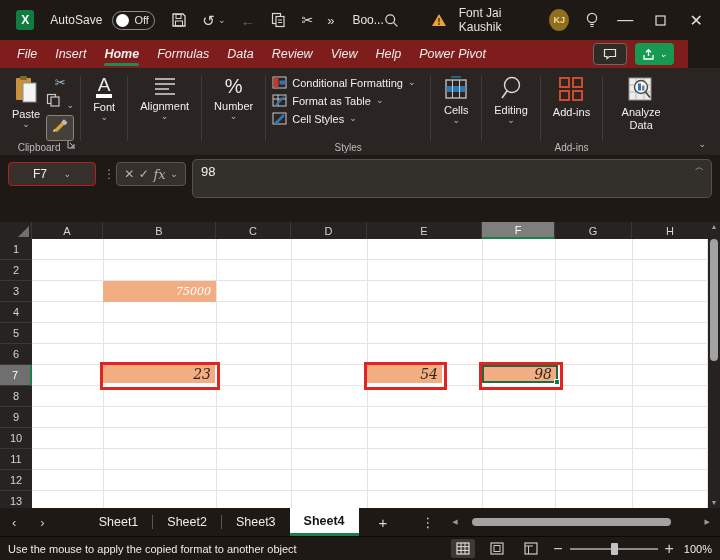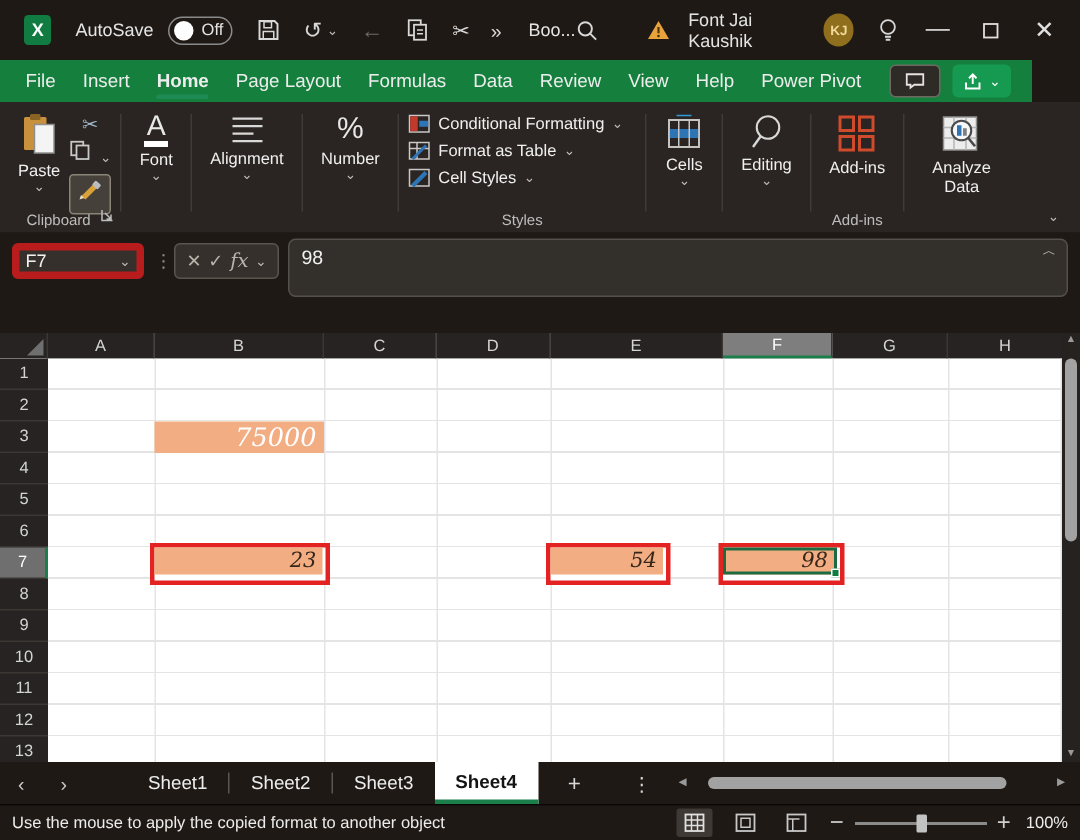--- a/index.html
+++ b/index.html
@@ -22,21 +22,21 @@
   .chev { font-size:9px; color:#BDBDBD; line-height:1; }
   .disabled { color:#6F6A66; }
   .doc-name { font-size:12px; color:#E4E4E4; margin-left:18px; }
   .user-name { font-size:12px; color:#E4E4E4; margin-left:12px; }
   .avatar { width:22px; height:22px; border-radius:50%; background:#8F6F1D; color:#F3DA9A;
     font-size:9px; font-weight:bold; display:flex; align-items:center; justify-content:center; margin-left:9px; }
   .winbtn { width:30px; display:flex; justify-content:center; color:#E0E0E0; }
 
   
   .menubar { position:absolute; left:0; top:40px; width:688px; height:28px; display:flex;
-    align-items:center; padding:0 8px; background:#15803d; }
+    align-items:center; padding:0 8px; background:#7f1d1d;font-style:italic; }
   .menu-item { font-size:12.5px; color:#EDEDED; padding:4px 9px; position:relative; }
   .menu-item.active { font-weight:bold; }
   .menu-item.active::after { content:""; position:absolute; left:9px; right:9px; bottom:-1px;
     height:3px; background:#1E8A54; border-radius:2px; }
   .menu-right { margin-left:auto; display:flex; align-items:center; gap:8px; padding-right:6px; }
   .comment-btn { width:34px; height:22px; border:1px solid #6E6862; border-radius:4px;
     background:#2E2A26; display:flex; align-items:center; justify-content:center; }
   .share-btn { height:22px; padding:0 7px; border-radius:4px; background:#169A52;
     display:flex; align-items:center; gap:4px; color:#fff; }
 
@@ -55,22 +55,22 @@
   .style-row { display:flex; align-items:center; gap:5px; font-size:11px; color:#F0F0F0; }
   .launcher { position:absolute; right:2px; bottom:2px; }
   .fontA { font-size:19px; color:#E8E8E8; line-height:1; border-bottom:4px solid #fff; padding:0 2px; }
   .pct { font-size:20px; color:#E8E8E8; line-height:1.1; }
   .two-line { width:52px; text-align:center; line-height:1.15; }
   .collapse-chev { position:absolute; right:14px; bottom:6px; }
 
   
   .fbar { position:absolute; left:0; top:155px; width:720px; height:45px; background:#1E1915; }
   .namebox { position:absolute; left:8px; top:7px; width:88px; height:24px; background:#35302B;
-    border:5px solid #b91c1c; border-radius:4px; display:flex; align-items:center;
-    padding:0 4px; font-size:12px; color:#F2F2F2; }
+    border:1px solid #b91c1c; border-radius:4px; display:flex; align-items:center;
+    padding:0 24px; font-size:12px; color:#F2F2F2; }
   .namebox .chev { margin-left:auto; }
   .dots-v { position:absolute; left:103px; top:12px; color:#9A948E; font-size:12px; }
   .fxbox { position:absolute; left:116px; top:7px; width:70px; height:24px; background:#35302B;
     border:1px solid #5B554E; border-radius:4px; display:flex; align-items:center;
     justify-content:space-around; padding:0 5px; color:#B9B3AC; }
   .fx { font-family:"DejaVu Serif", serif; font-style:italic; font-size:13px; }
   .formula-input { position:absolute; left:192px; top:4px; right:8px; height:39px; background:#332F2A;
     border:1px solid #55504A; border-radius:5px; font-size:13px; color:#F2F2F2; padding:4px 8px; }
   .fbar-collapse { position:absolute; right:16px; top:8px; }
 
@@ -88,21 +88,21 @@
   .rowheads { position:absolute; left:0; top:0; width:32px; bottom:0; background:#262322; }
   .rh { height:21px; color:#D4D4D4; font-size:11px; display:flex; align-items:center;
     justify-content:center; border-bottom:1px solid #3B3733; }
   .rh.sel { background:#6F6F6F; color:#fff; border-right:2px solid #1B7F4C; }
   .cells { position:absolute; left:32px; top:0; right:0; bottom:0;
     background:repeating-linear-gradient(to bottom, #fff 0 20px, #E4E4E4 20px 21px); }
   .vline { position:absolute; top:0; bottom:0; width:1px; background:#E4E4E4; }
   .cell { position:absolute; height:21px; display:flex; align-items:center; }
   .b2 { font-weight:bold; font-size:13px; color:#1A1A1A; padding-left:2px; }
   .b3 { background:#F2AE82; justify-content:flex-end; padding-right:5px;
-    font-family:"DejaVu Serif", serif; font-style:italic; font-size:17px; color:#FFFFFF;padding-left:28px; }
+    font-family:"DejaVu Serif", serif; font-style:italic; font-size:11px; color:#FFFFFF;padding-left:28px; }
   .hlcell { position:absolute; height:28px; border:3px solid #E32222; background:#fff; }
   .hl-fill { position:absolute; left:0; top:0; right:2px; bottom:4px; background:#F2AE82;
     display:flex; align-items:center; justify-content:flex-end; padding-right:4px;
     font-family:"DejaVu Serif", serif; font-style:italic; font-size:14px; color:#35251B; }
   .hl-fill.active { border:2px solid #1F6B41; }
   .handle { position:absolute; right:0; bottom:2px; width:6px; height:6px; background:#107C41;
     border:1px solid #fff; }
   .vscroll { position:absolute; right:0; top:22px; width:12px; height:286px; background:#262220;
     display:flex; flex-direction:column; align-items:center; }
   .vthumb { position:absolute; top:17px; left:2px; width:8px; height:122px; background:#A2A2A2; border-radius:5px; }
@@ -200,21 +200,20 @@
           <rect x="1" y="1" width="9" height="9" fill="none" stroke="#E0E0E0" stroke-width="1.2"></rect>
         </svg>
     </span>
     <span class="winbtn" style="margin-left:8px">✕</span>
   </div>
 
   <div class="menubar">
     <span class="menu-item">File</span>
     <span class="menu-item">Insert</span>
     <span class="menu-item active">Home</span>
-    <span class="menu-item">Page Layout</span>
     <span class="menu-item">Formulas</span>
     <span class="menu-item">Data</span>
     <span class="menu-item">Review</span>
     <span class="menu-item">View</span>
     <span class="menu-item">Help</span>
     <span class="menu-item">Power Pivot</span>
     <div class="menu-right">
       <div class="comment-btn">
         <svg width="14" height="12" viewBox="0 0 14 12">
             <path d="M1.5 1.5h11v7h-6l-2.5 2v-2h-2.5z" fill="none" stroke="#E4E4E4" stroke-width="1.2"></path>

